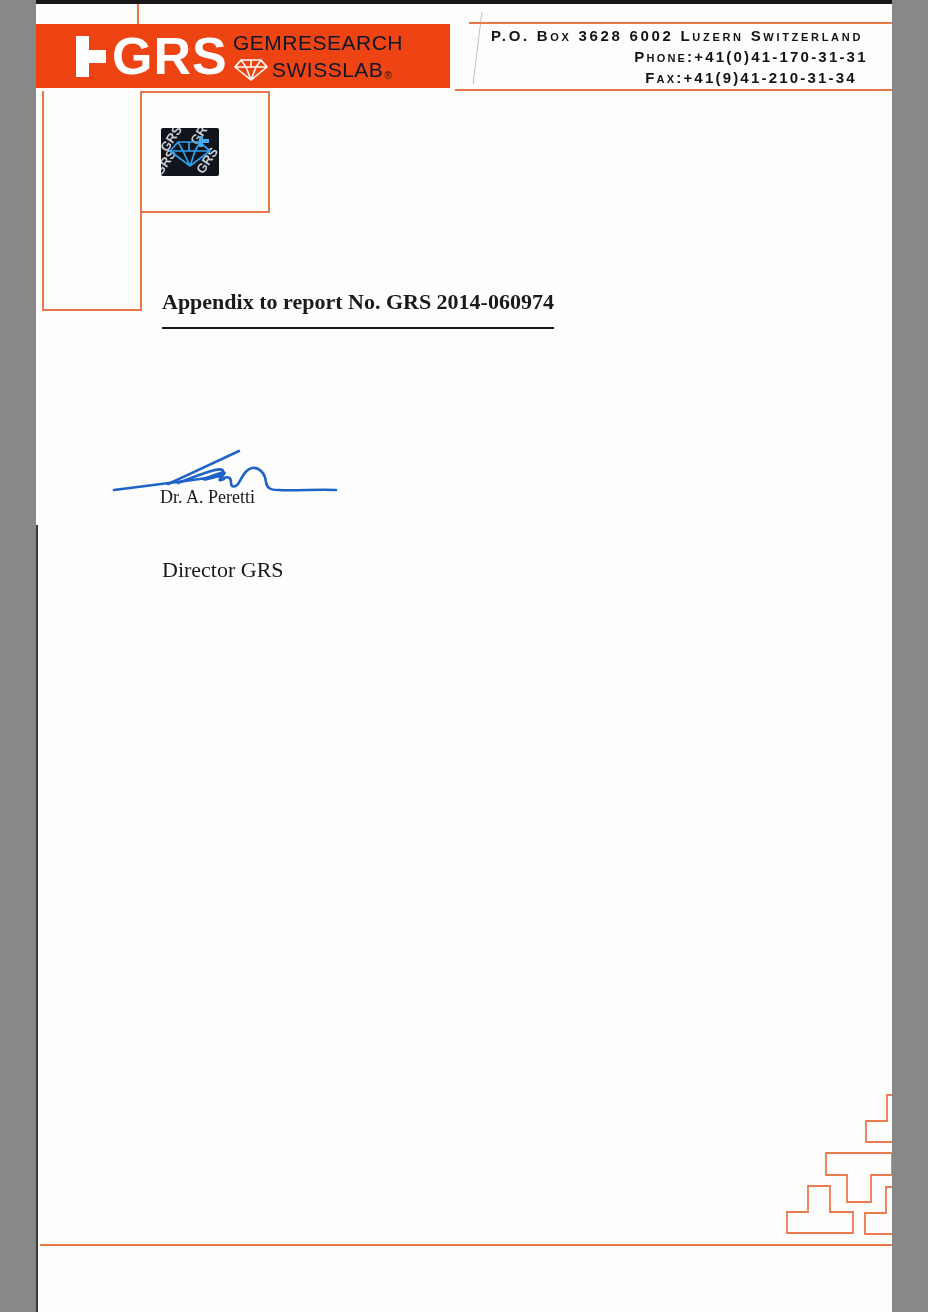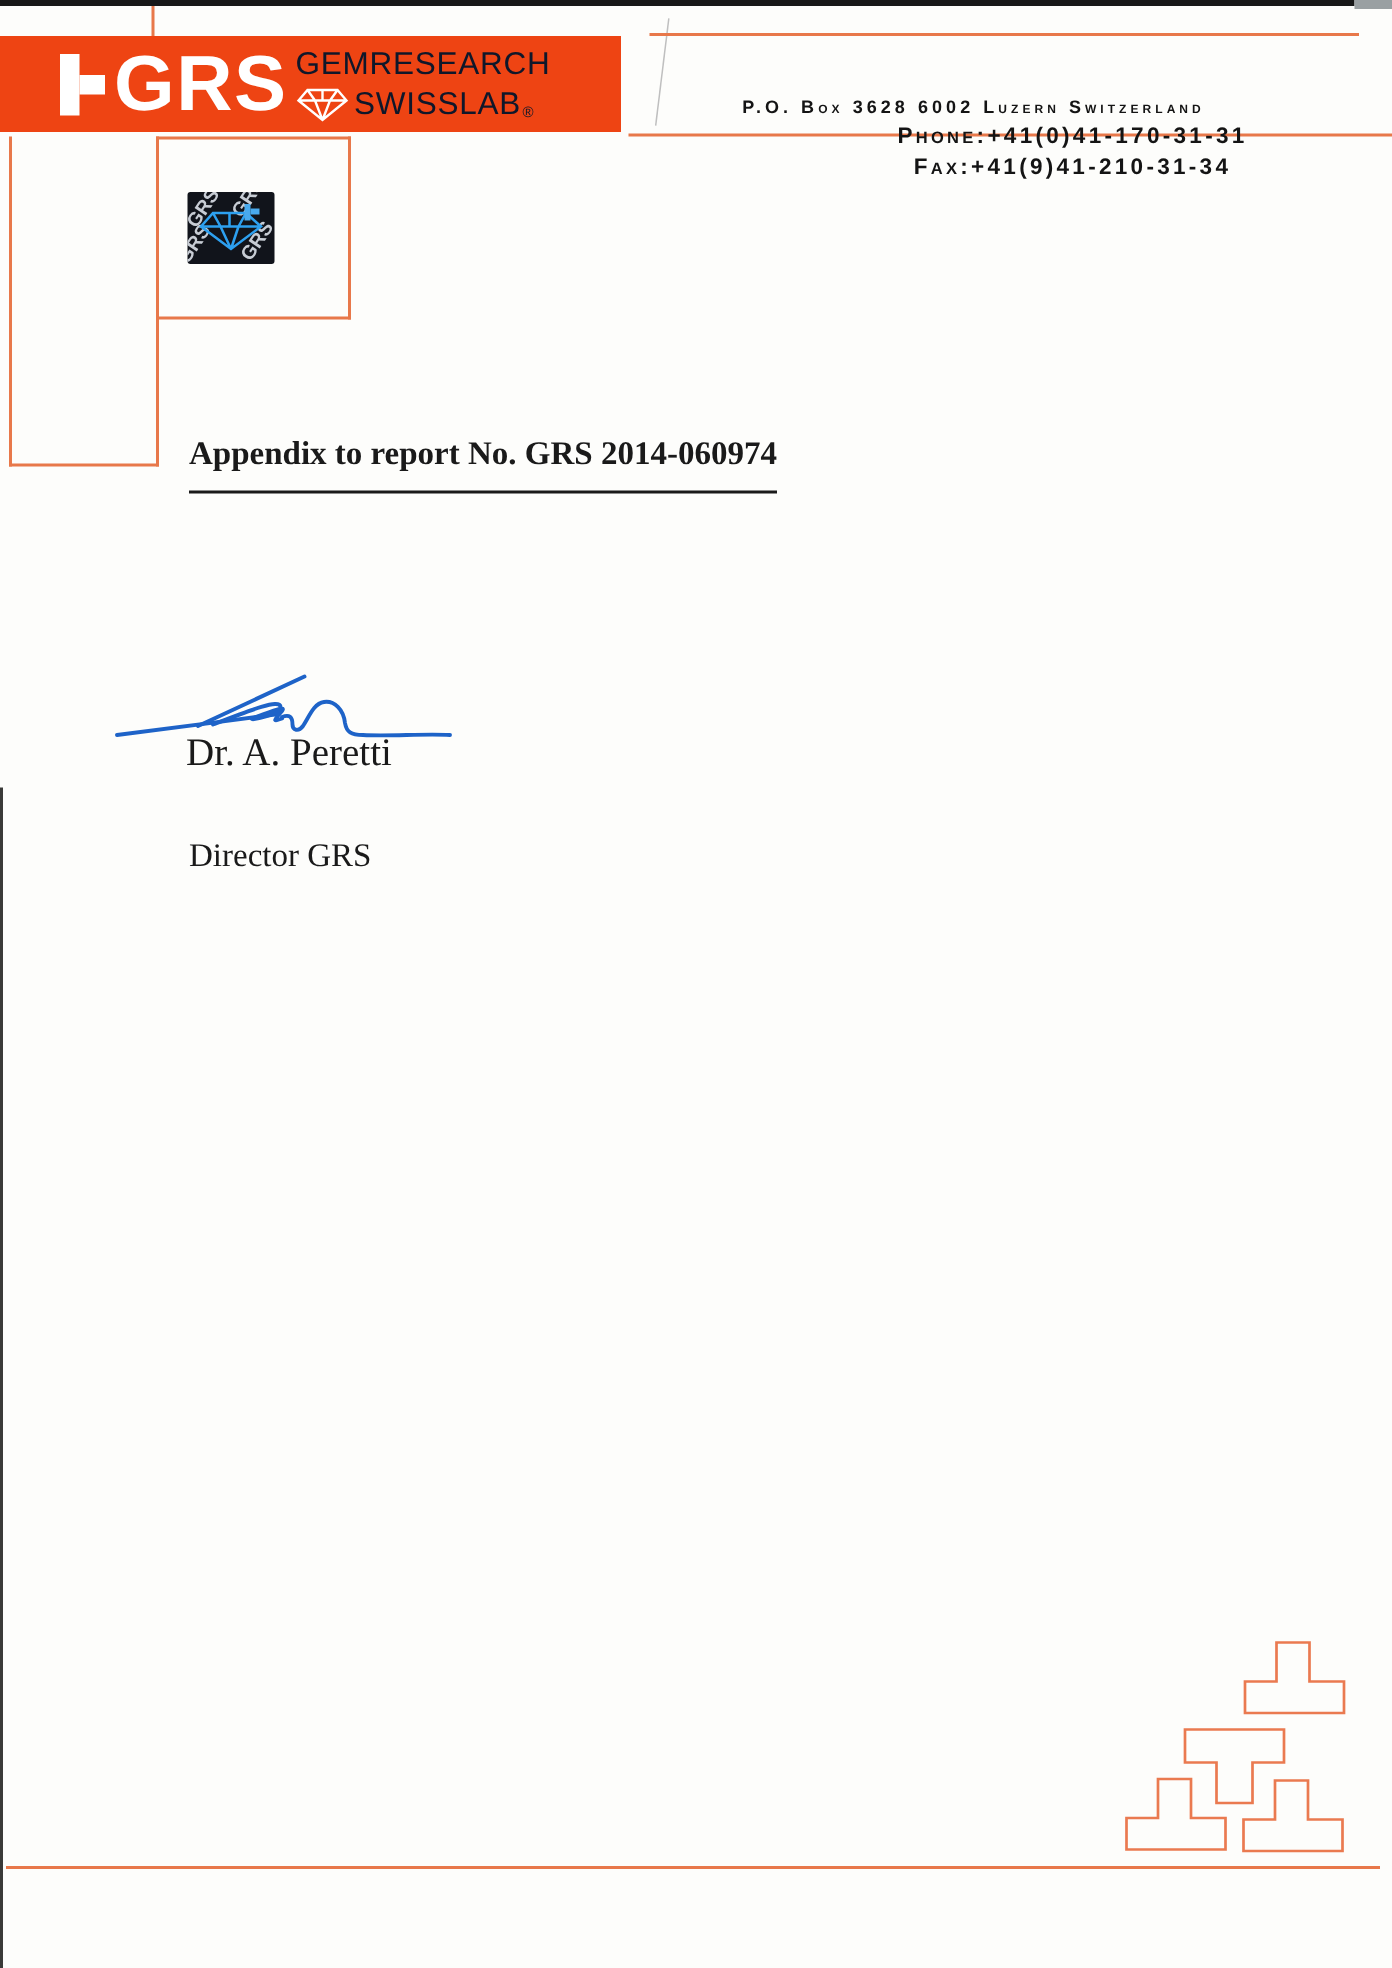--- a/index.html
+++ b/index.html
@@ -6,21 +6,21 @@
     --banner-orange:#ee4413;
     --line-orange:#e8784a;
     --motif-orange:#ea7a50;
     --signature-blue:#1e63c8;
     --hologram-blue:#2da0f0;
     --text-black:#1a1a1a;
   }
   *{margin:0;padding:0;box-sizing:border-box;}
   html,body{background:#888;}
   .page{
-    position:relative;width:928px;height:1312px;margin:0 auto;
+    position:relative;width:856px;height:1312px;margin:0 auto;
     background:#fdfdfb;overflow:hidden;
     font-family:"Liberation Serif",serif;color:var(--text-black);
   }
   
   .top-edge{position:absolute;left:0;top:0;width:903px;height:4px;background:#181818;}
   .top-edge-gray{position:absolute;left:903px;top:0;width:25px;height:6px;background:#9aa0a2;}
   .left-edge{position:absolute;left:0;top:525px;width:2px;height:787px;background:#3a3a38;}
   .scan-slash{position:absolute;left:441px;top:12px;width:1px;height:72px;background:#bfbfbf;transform:rotate(7deg);}
   
   .oline{position:absolute;background:var(--line-orange);}
@@ -39,41 +39,41 @@
   .logo-line2-row{display:flex;align-items:flex-end;margin-top:1px;}
   .logo-diamond{margin-right:3px;}
   .logo-line2{font-size:21px;letter-spacing:.5px;}
   .logo-reg{font-size:10px;align-self:flex-end;margin:0 0 1px 1px;}
   
   .address{
     position:absolute;left:455px;top:27px;width:388px;
     font-family:"Liberation Sans",sans-serif;font-variant:small-caps;
     font-weight:600;color:#141414;
   }
-  .addr-line1{font-size:12px;letter-spacing:2.7px;text-align:center;white-space:nowrap;margin-top:37px;}
+  .addr-line1{font-size:15px;letter-spacing:2.7px;text-align:left;white-space:nowrap;}
   .addr-row{display:flex;justify-content:center;width:256px;margin:4px 0 0 auto;font-size:15px;letter-spacing:2.2px;white-space:nowrap;}
   
   .hologram{
     position:absolute;left:125px;top:128px;width:58px;height:48px;
     background:#11141b;border-radius:2px;overflow:hidden;
   }
   .holo-txt{
     position:absolute;font-family:"Liberation Sans",sans-serif;font-weight:bold;
     font-size:13px;color:rgba(215,220,228,.92);transform:rotate(-56deg);line-height:1;
   }
   .holo-svg{position:absolute;left:7px;top:7px;}
   
   .doc-title{
     position:absolute;left:126px;top:289px;
     font-size:22px;font-weight:bold;
     border-bottom:2.5px solid var(--text-black);padding-bottom:12px;white-space:nowrap;
   }
   .doc-body{position:absolute;left:121px;top:339px;font-size:21px;line-height:31px;white-space:nowrap;}
   .signature-svg{position:absolute;left:70px;top:438px;}
-  .sig-name{position:absolute;left:124px;top:487px;font-size:26px;}
+  .sig-name{position:absolute;left:124px;top:487px;font-size:18px;}
   .sig-title{position:absolute;left:126px;top:513px;font-size:22px;margin-top:44px;}
   
   .motif{position:absolute;left:740px;top:1085px;}
   .bottom-line{position:absolute;left:4px;top:1244px;width:916px;height:2px;background:var(--line-orange);}
 </style>
 </head>
 <body>
 
 <div class="page">
 

